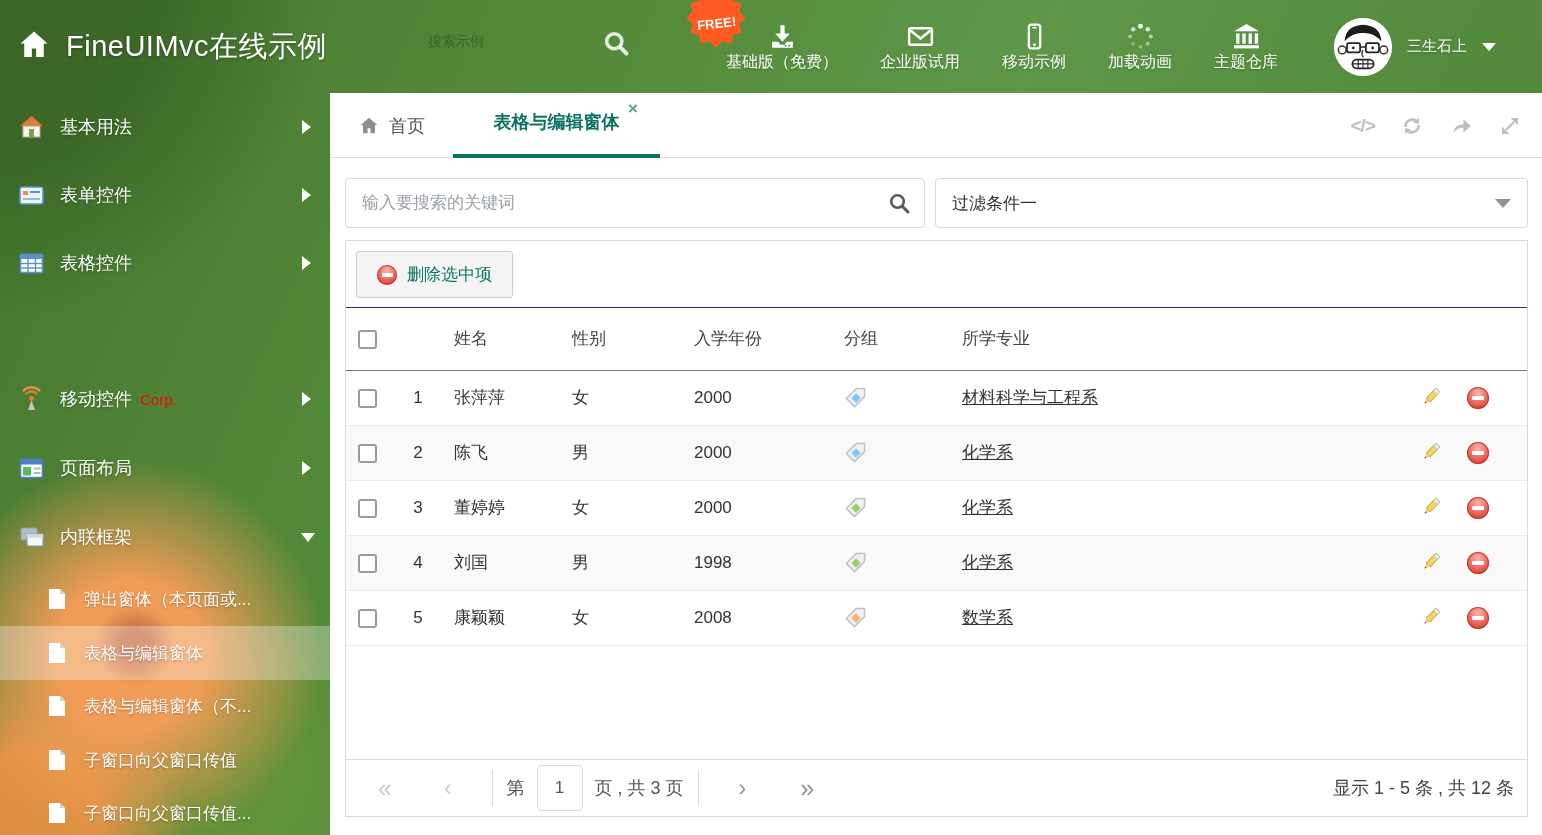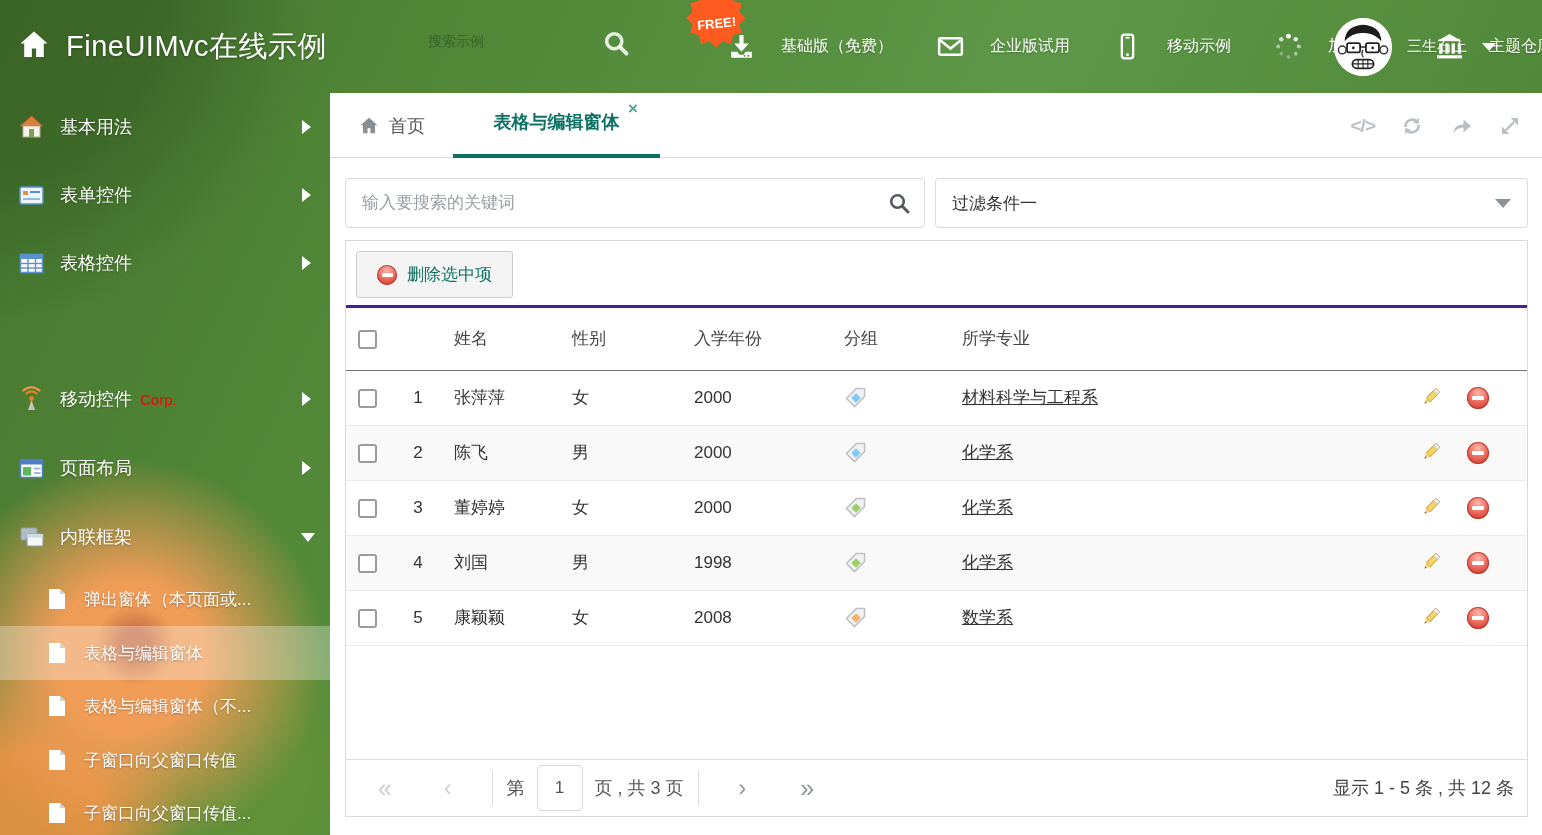--- a/index.html
+++ b/index.html
@@ -18,21 +18,21 @@
   .hd-home{position:absolute;left:17px;top:28px;width:34px;height:34px}
   .hd-title{position:absolute;left:66px;top:27px;font-size:29px;font-weight:normal;letter-spacing:.5px;text-shadow:0 1px 3px rgba(0,0,0,.3)}
   .hd-search{position:absolute;left:428px;top:33px;width:160px;background:transparent;border:none;outline:none;font-size:14px;color:#f0f5ec}
   .hd-search::placeholder{color:rgba(20,40,12,.38)}
   .hd-search-icon{position:absolute;left:602px;top:29px;width:28px;height:28px;cursor:pointer}
   .free{position:absolute;left:686px;top:-12px;width:60px;height:60px}
   .free .sq{position:absolute;inset:9px;background:#ff5a1f}
   .free .sq.r15{transform:rotate(15deg)}.free .sq.r45{transform:rotate(45deg)}.free .sq.r75{transform:rotate(75deg)}
   .free .txt{position:absolute;inset:0;display:flex;align-items:center;justify-content:center;padding-top:10px;color:#fff;font-weight:bold;font-size:13px;transform:rotate(-6deg)}
   .hd-nav{position:absolute;left:726px;top:0;height:93px;display:flex;align-items:center;gap:42px}
-  .hd-nav-item{display:flex;flex-direction:row;align-items:center;gap:24px;cursor:pointer}
+  .hd-nav-item{display:flex;flex-direction:column;align-items:center;gap:0;cursor:pointer}
   .hd-nav-item svg{width:31px;height:31px}
   .hd-nav-label{font-size:16px;white-space:nowrap;text-shadow:0 1px 2px rgba(0,0,0,.25)}
   .hd-user{position:absolute;left:1334px;top:0;height:93px;display:flex;align-items:center;gap:15px;cursor:pointer}
   .avatar{width:58px;height:58px;border-radius:50%;background:#fff;flex:none;overflow:hidden}
   .hd-user-name{font-size:15px;text-shadow:0 1px 2px rgba(0,0,0,.25)}
   .caret-dn{width:0;height:0;border-left:7px solid transparent;border-right:7px solid transparent;border-top:8px solid #fff}
   
   .sidebar{position:absolute;left:0;top:93px;width:330px;bottom:0;color:#fff}
   .side-item{position:absolute;left:0;width:330px;height:54px;display:flex;align-items:center;font-size:18px;cursor:pointer;text-shadow:0 1px 2px rgba(0,0,0,.3)}
   .side-item .ico{width:27px;height:27px;margin:0 15px 0 18px;flex:none}
@@ -56,21 +56,21 @@
   .tt svg{width:24px;height:24px}
   
   .f-search-wrap{position:absolute;left:15px;top:85px;width:580px;height:50px}
   .f-search{width:100%;height:100%;border:1px solid #d9d9d9;border-radius:4px;padding:0 48px 0 16px;font-size:17px;color:#8b5cf6;outline:none}
   .f-search::placeholder{color:#9aa0a6}
   .f-search-icon{position:absolute;right:14px;top:13px;width:24px;height:24px;cursor:pointer}
   .f-select{position:absolute;left:605px;top:85px;width:593px;height:50px;border:1px solid #d9d9d9;border-radius:4px;display:flex;align-items:center;padding:0 16px;font-size:17px;color:#333;cursor:pointer}
   .f-select .caret{margin-left:auto;width:0;height:0;border-left:8px solid transparent;border-right:8px solid transparent;border-top:9px solid #8b9399}
   
   .panel{position:absolute;left:15px;right:14px;top:147px;bottom:18px;border:1px solid #d9d9d9;display:flex;flex-direction:column;background:#fff}
-  .toolbar{height:67px;border-bottom:3px solid #4c1d95;position:relative;flex:none}
+  .toolbar{height:67px;border-bottom:1px solid #4c1d95;position:relative;flex:none}
   .btn{display:flex;align-items:center;gap:10px;height:47px;padding:0 20px;border:1px solid #ccc;border-radius:3px;color:#0d7263;font-size:17px;cursor:pointer;background:#fff}
   .btn-delete{position:absolute;left:10px;top:10px;background:#f4f4f4}
   .btn-add{position:absolute;right:10px;top:10px}
   .icon-minus{width:22px;height:22px;border-radius:50%;display:inline-block;position:relative;flex:none;
     background:radial-gradient(circle at 50% 28%,#fcb6ac,#ee7164 45%,#da4a3c 75%,#c23a2e);box-shadow:inset 0 0 0 1px rgba(170,45,35,.7)}
   .icon-minus::after{content:"";position:absolute;left:5px;top:9px;width:12px;height:4px;background:#fff;border-radius:1px}
   .icon-minus.sm{width:20px;height:20px}.icon-minus.sm::after{left:4.5px;top:8px;width:11px;height:4px}
   .icon-plus{width:22px;height:22px;border-radius:50%;display:inline-block;position:relative;flex:none;
     background:radial-gradient(circle at 50% 28%,#cdefb4,#7cc463 45%,#55a83e 75%,#479434);box-shadow:inset 0 0 0 1px rgba(60,130,40,.7)}
   .icon-plus::before{content:"";position:absolute;left:5px;top:9px;width:12px;height:4px;background:#fff;border-radius:1px}

